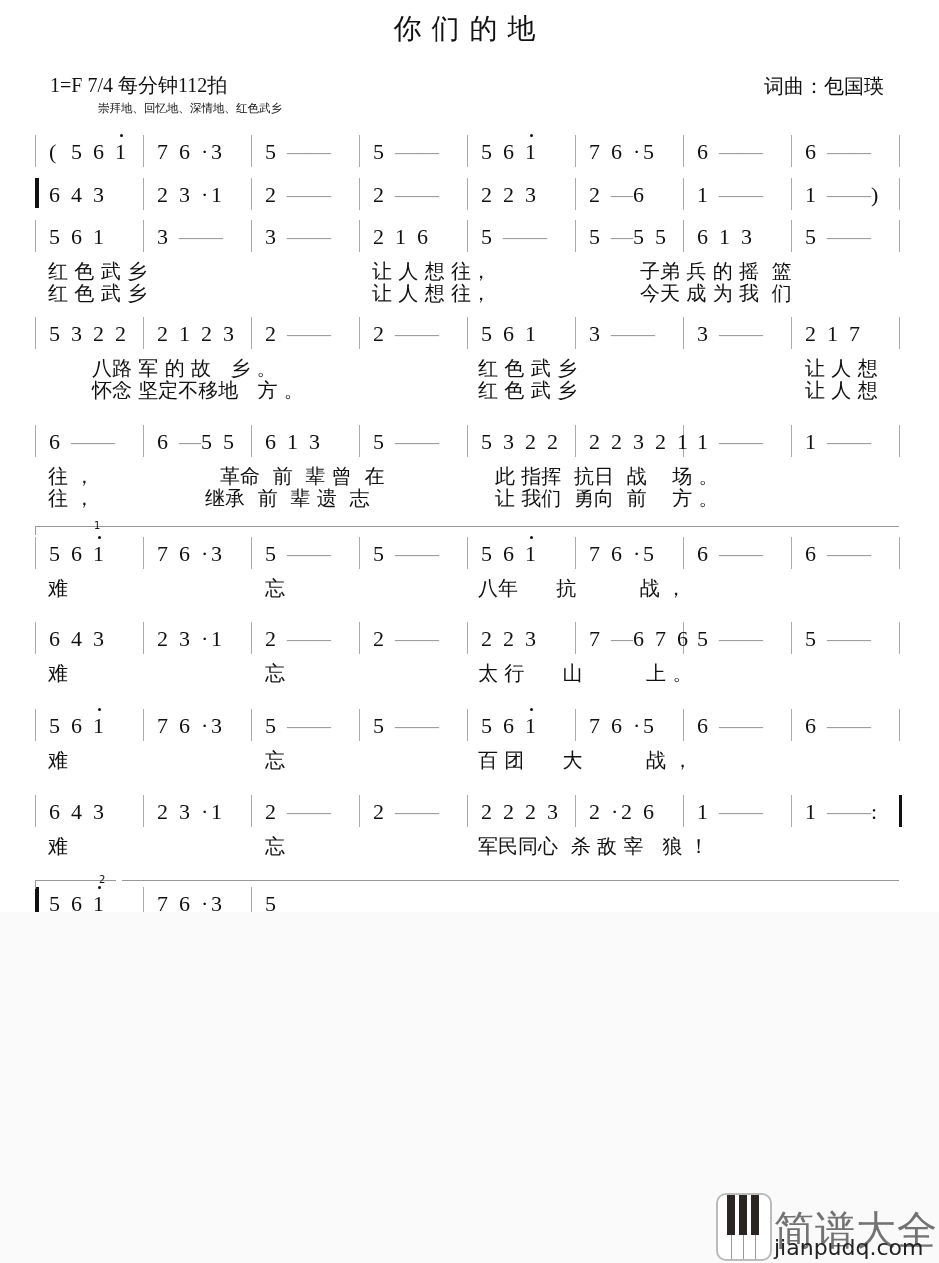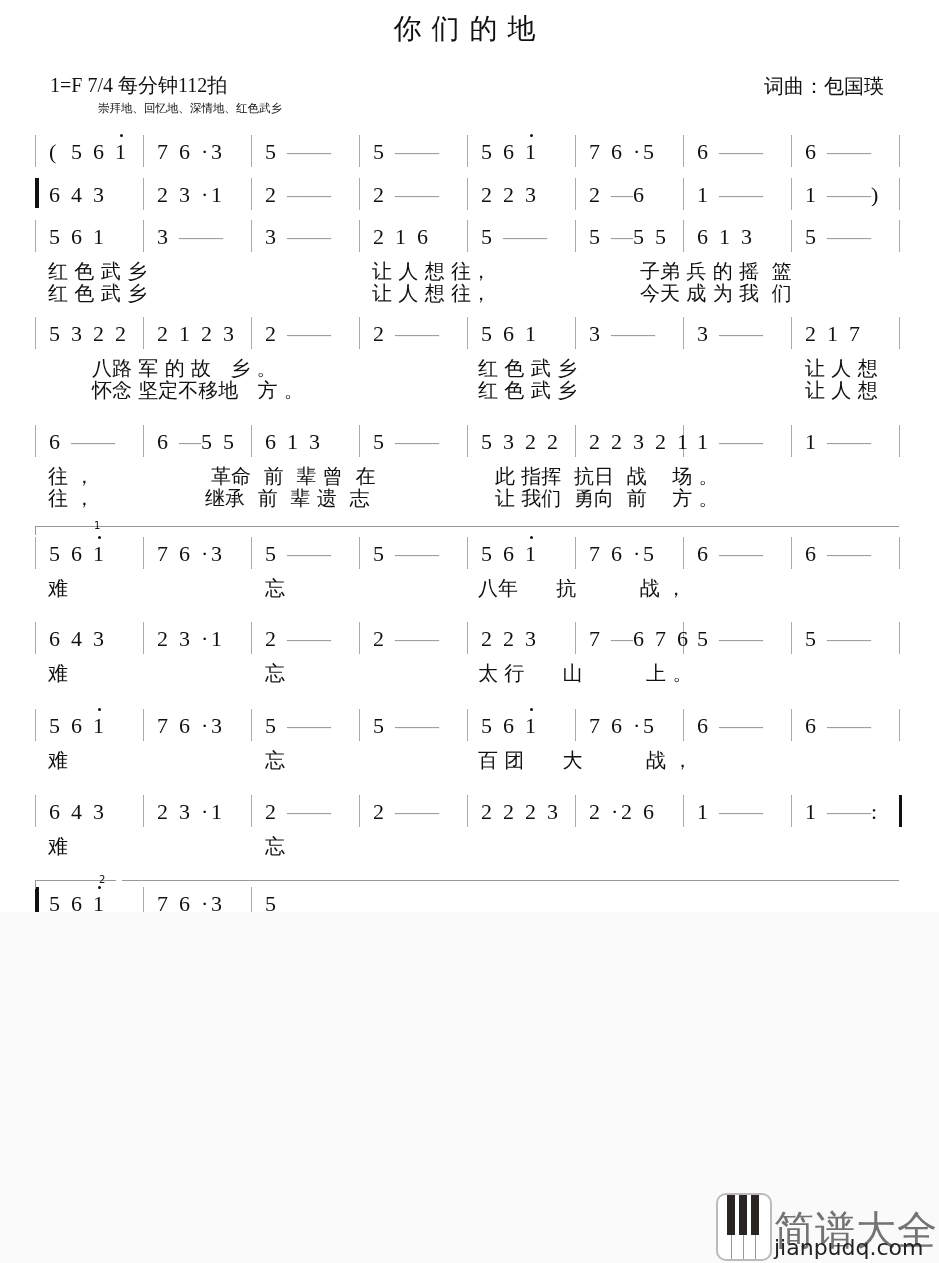--- a/index.html
+++ b/index.html
@@ -229,21 +229,21 @@
         </div>
         <div class="measure" style="left: 683px;">
           <div class="notes"><span class="n">1</span><span class="n dash">—</span><span class="n dash">—</span></div>
         </div>
         <div class="measure" style="left: 791px;">
           <div class="notes"><span class="n">1</span><span class="n dash">—</span><span class="n dash">—</span></div>
         </div>
       </div>
       <div class="lyr" style="top: 463px;">
         <span style="left: 48px;">往 ，</span>
-        <span style="left: 211px;">革命  前  辈 曾  在</span>
+        <span style="left: 220px;">革命  前  辈 曾  在</span>
         <span style="left: 495px;">此 指挥  抗日  战    场 。</span>
       </div>
       <div class="lyr" style="top: 485px;">
         <span style="left: 48px;">往 ，</span>
         <span style="left: 205px;">继承  前  辈 遗  志</span>
         <span style="left: 495px;">让 我们  勇向  前    方 。</span>
       </div>
       <div class="row" style="top: 537px;">
         <div class="bar" style="left: 35px;"></div>
         <div class="bar" style="left: 143px;"></div>
@@ -395,20 +395,21 @@
         <div class="measure" style="left: 683px;">
           <div class="notes"><span class="n">1</span><span class="n dash">—</span><span class="n dash">—</span></div>
         </div>
         <div class="measure" style="left: 791px;">
           <div class="notes"><span class="n">1</span><span class="n dash">—</span><span class="n dash">—</span><span class="n">:</span></div>
         </div>
       </div>
       <div class="lyr" style="top: 833px;">
         <span style="left: 48px;">难</span>
         <span style="left: 265px;">忘</span>
+        <span style="left: 478px;">军民同心  杀 敌 宰   狼 ！</span>
       </div>
       <div class="row" style="top: 887px;">
         <div class="repeat-start" style="left: 35px;"></div>
         <div class="bar" style="left: 143px;"></div>
         <div class="bar" style="left: 251px;"></div>
         <div class="measure" style="left: 35px;">
           <div class="notes"><span class="n">5</span><span class="n">6</span><span class="n dot-above">1</span></div>
         </div>
         <div class="measure" style="left: 143px;">
           <div class="notes"><span class="n">7</span><span class="n">6</span><span style="display:inline-block;width:10px">·</span><span class="n">3</span></div>

